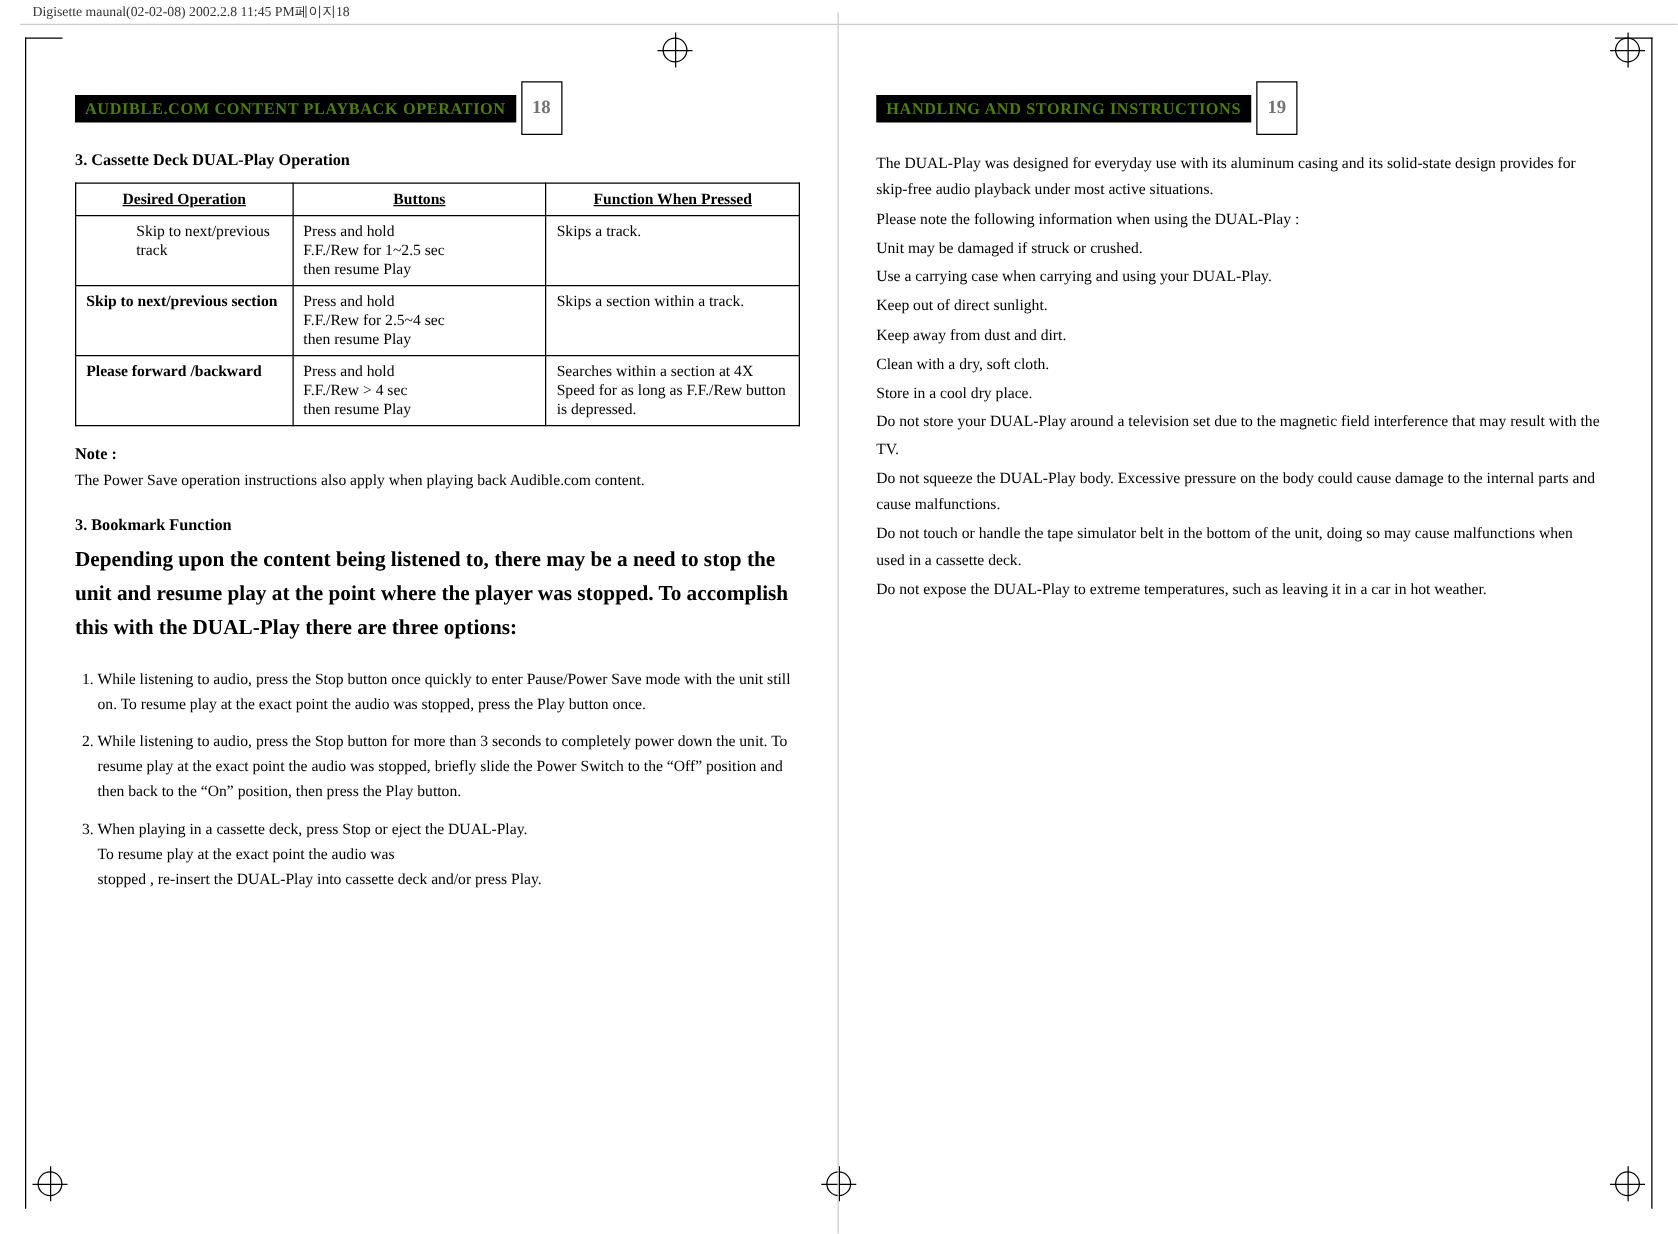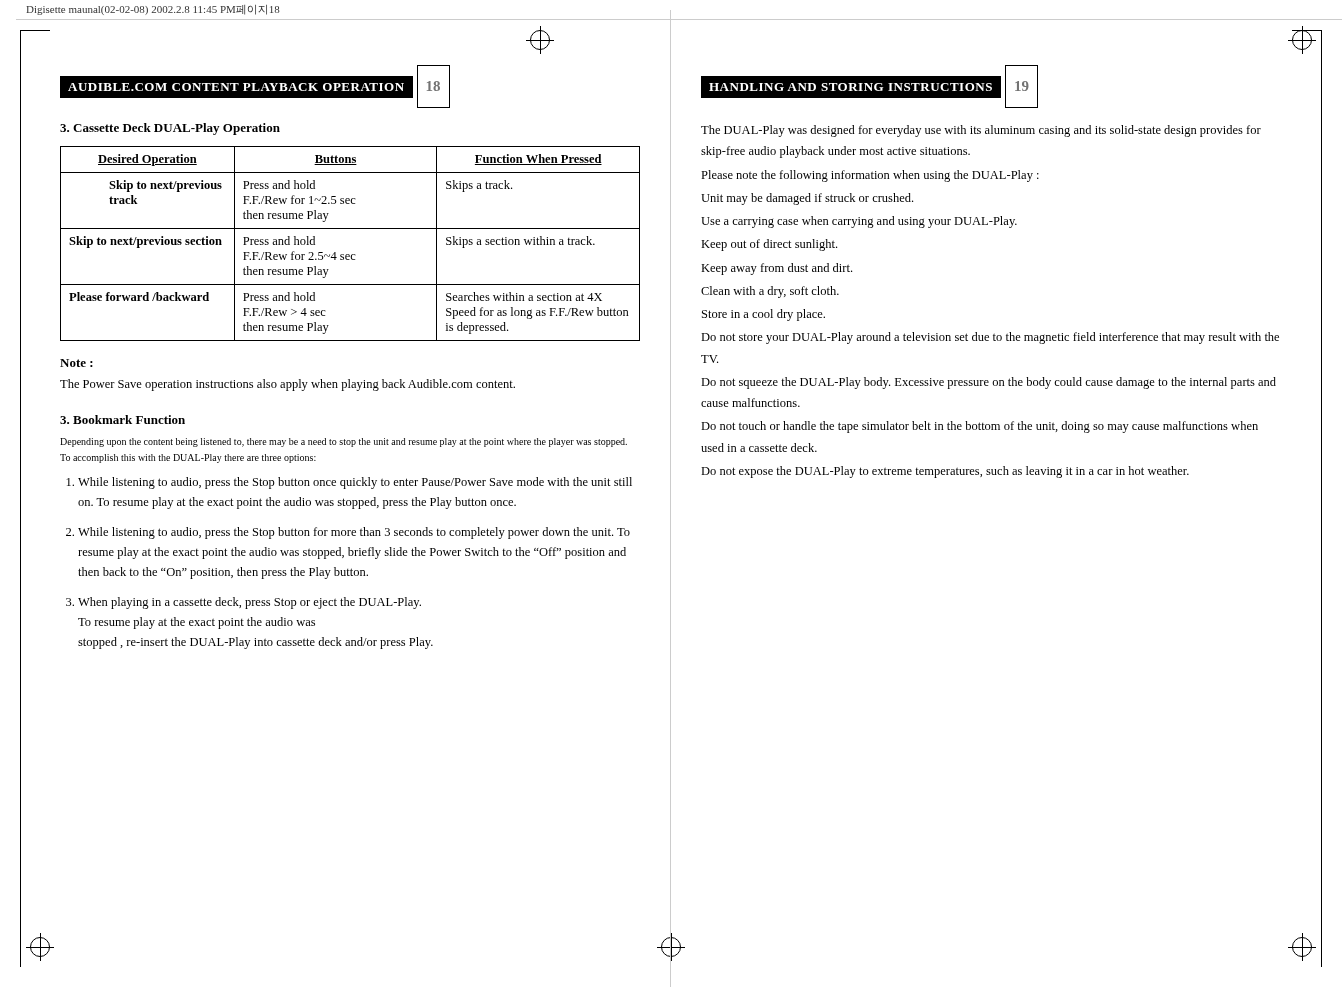--- a/index.html
+++ b/index.html
@@ -81,21 +81,21 @@
     }
 
     
     .section-header {
       display: flex;
       align-items: center;
       margin-bottom: 12px;
     }
     .section-header-bar {
       background: #000;
-      color: #ffffff;
+      color: #4d7c0f;
       font-size: 13px;
       font-weight: bold;
       padding: 3px 8px;
       letter-spacing: 0.5px;
     }
     .section-number {
       background: #fff;
       color: #737373;
       border: 1px solid #000;
       font-size: 15px;
@@ -145,23 +145,24 @@
       font-size: 12.5px;
       line-height: 1.5;
     }
 
     .bookmark-section .bookmark-title {
       font-weight: bold;
       font-size: 13px;
       margin-bottom: 6px;
     }
     .bookmark-section p {
-      font-size: 10px;
+      font-size: 17px;
       line-height: 1.6;
-      margin-bottom: 6px;
+      margin-bottom: 18px;
+      font-weight: bold;
     }
     .bookmark-section ol {
       font-size: 12.5px;
       line-height: 1.6;
       padding-left: 18px;
     }
     .bookmark-section ol li {
       margin-bottom: 10px;
     }
 
@@ -237,21 +238,21 @@
     <table class="operation-table">
       <thead>
         <tr>
           <th class="col-desired">Desired Operation</th>
           <th class="col-buttons">Buttons</th>
           <th class="col-function">Function When Pressed</th>
         </tr>
       </thead>
       <tbody id="table-body">
       <tr>
-            <td class="td-bold" style="font-weight: bold; padding-left: 48px;">Skip to next/previous track</td>
+            <td class="td-bold" style="font-weight: normal; padding-left: 48px;">Skip to next/previous track</td>
             <td style="white-space: pre-line;">Press and hold
 F.F./Rew for 1~2.5 sec
 then resume Play</td>
             <td>Skips a track.</td>
           </tr>
           <tr>
             <td class="td-bold" style="font-weight: bold;">Skip to next/previous section</td>
             <td style="white-space: pre-line;">Press and hold
 F.F./Rew for 2.5~4 sec
 then resume Play</td>

